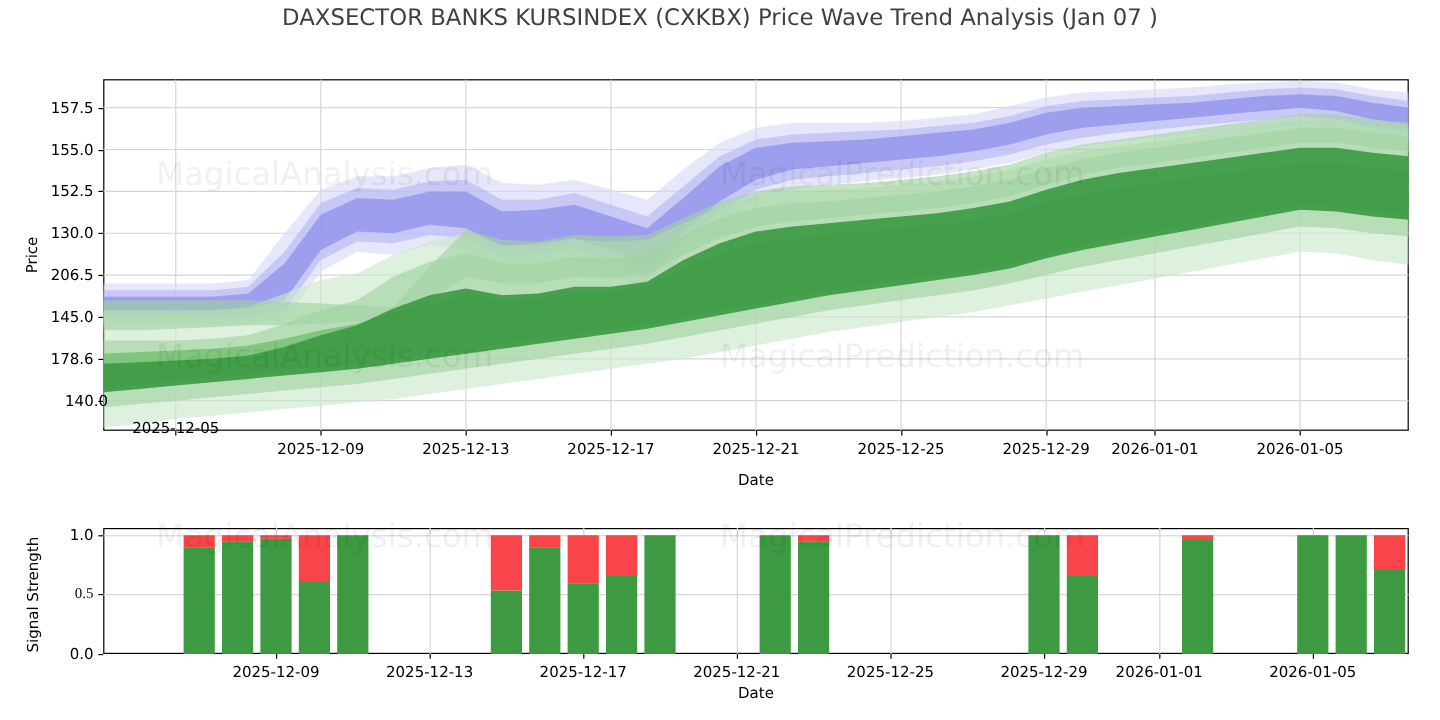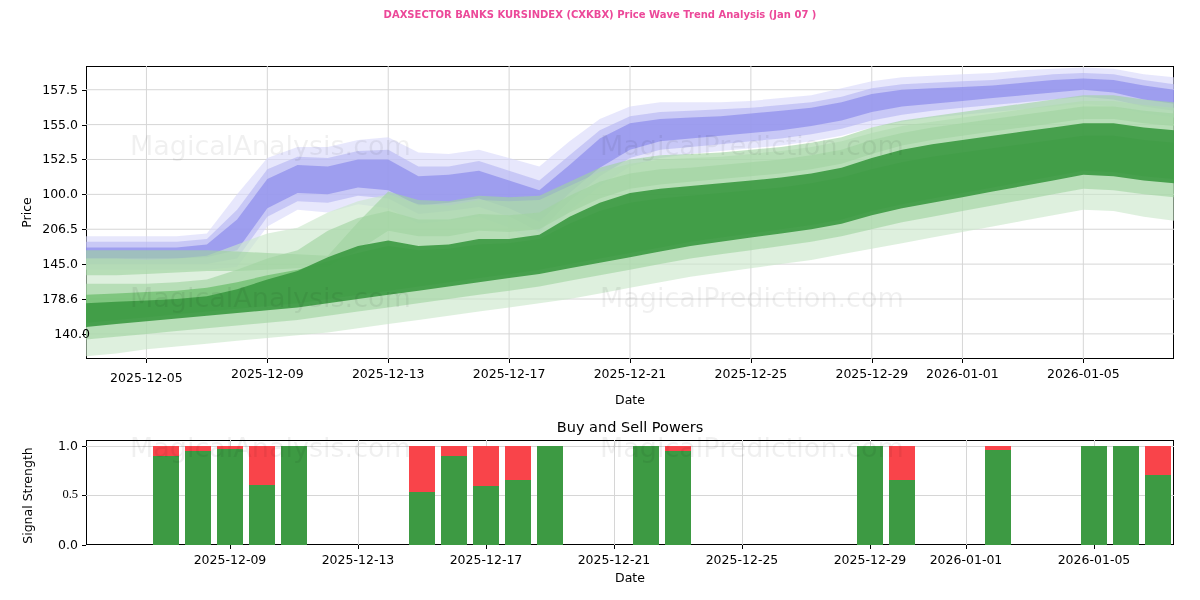--- a/index.html
+++ b/index.html
@@ -6,21 +6,21 @@
   html,body{margin:0;padding:0;}
   body{
     width:1200px;height:600px;background:#ffffff;
     font-family:"DejaVu Sans","Liberation Sans",sans-serif;
     overflow:hidden;position:relative;
   }
   #root{position:absolute;inset:0;}
 
   
   .title-block{position:absolute;left:0;top:5px;width:1200px;text-align:center;}
-  .title-line{font-size:10px;color:#ec4899;line-height:20px;font-weight:700;}
+  .title-line{font-size:19px;color:#404040;line-height:20px;font-weight:400;}
 
   
   .plot-frame{position:absolute;border:1.1px solid #000;box-sizing:border-box;background:#fff;}
   .grid-h{position:absolute;left:0;right:0;height:1px;background:#d6d6d6;}
   .grid-v{position:absolute;top:0;bottom:0;width:1px;background:#d6d6d6;}
   .ytick-lbl{position:absolute;font-size:12.5px;color:#000;text-align:right;white-space:nowrap;}
   .xtick-lbl{position:absolute;font-size:12.5px;color:#000;text-align:center;white-space:nowrap;}
   .tick-mark-x{position:absolute;width:1px;height:4px;background:#000;}
   .tick-mark-y{position:absolute;height:1px;width:4px;background:#000;}
   .axis-name{position:absolute;font-size:12.5px;color:#000;white-space:nowrap;}
@@ -77,31 +77,31 @@
     </div>
   <div id="main-ylabels">
       <div class="ytick-lbl" style="left: 32px; width: 58px; top: 325.886px;">140.0</div>
       <div class="tick-mark-y" style="left: 82px; top: 333.886px;"></div>
       <div class="ytick-lbl" style="left: 20px; width: 58px; top: 291.005px;">178.6</div>
       <div class="tick-mark-y" style="left: 82px; top: 299.005px;"></div>
       <div class="ytick-lbl" style="left: 20px; width: 58px; top: 256.124px;">145.0</div>
       <div class="tick-mark-y" style="left: 82px; top: 264.124px;"></div>
       <div class="ytick-lbl" style="left: 20px; width: 58px; top: 221.243px;">206.5</div>
       <div class="tick-mark-y" style="left: 82px; top: 229.243px;"></div>
-      <div class="ytick-lbl" style="left: 20px; width: 58px; top: 186.362px;">100.0</div>
+      <div class="ytick-lbl" style="left: 20px; width: 58px; top: 186.362px;">130.0</div>
       <div class="tick-mark-y" style="left: 82px; top: 194.362px;"></div>
       <div class="ytick-lbl" style="left: 20px; width: 58px; top: 151.481px;">152.5</div>
       <div class="tick-mark-y" style="left: 82px; top: 159.481px;"></div>
       <div class="ytick-lbl" style="left: 20px; width: 58px; top: 116.6px;">155.0</div>
       <div class="tick-mark-y" style="left: 82px; top: 124.6px;"></div>
       <div class="ytick-lbl" style="left: 20px; width: 58px; top: 81.719px;">157.5</div>
       <div class="tick-mark-y" style="left: 82px; top: 89.719px;"></div>
     </div>
   <div id="main-xlabels">
-      <div class="xtick-lbl" style="left: 86.4444px; width: 120px; top: 370px;">2025-12-05</div>
+      <div class="xtick-lbl" style="left: 86.4444px; width: 120px; top: 349px;">2025-12-05</div>
       <div class="tick-mark-x" style="left: 146.444px; top: 359px;"></div>
       <div class="xtick-lbl" style="left: 207.333px; width: 120px; top: 366px;">2025-12-09</div>
       <div class="tick-mark-x" style="left: 267.333px; top: 359px;"></div>
       <div class="xtick-lbl" style="left: 328.222px; width: 120px; top: 366px;">2025-12-13</div>
       <div class="tick-mark-x" style="left: 388.222px; top: 359px;"></div>
       <div class="xtick-lbl" style="left: 449.111px; width: 120px; top: 366px;">2025-12-17</div>
       <div class="tick-mark-x" style="left: 509.111px; top: 359px;"></div>
       <div class="xtick-lbl" style="left: 570px; width: 120px; top: 366px;">2025-12-21</div>
       <div class="tick-mark-x" style="left: 630px; top: 359px;"></div>
       <div class="xtick-lbl" style="left: 690.889px; width: 120px; top: 366px;">2025-12-25</div>
@@ -109,21 +109,20 @@
       <div class="xtick-lbl" style="left: 811.778px; width: 120px; top: 366px;">2025-12-29</div>
       <div class="tick-mark-x" style="left: 871.778px; top: 359px;"></div>
       <div class="xtick-lbl" style="left: 902.444px; width: 120px; top: 366px;">2026-01-01</div>
       <div class="tick-mark-x" style="left: 962.444px; top: 359px;"></div>
       <div class="xtick-lbl" style="left: 1023.33px; width: 120px; top: 366px;">2026-01-05</div>
       <div class="tick-mark-x" style="left: 1083.33px; top: 359px;"></div>
     </div>
   <div class="axis-name ylabel-rot" style="left:-4px;top:205px;width:60px;text-align:center;">Price</div>
   <div class="axis-name" style="left:86px;top:392px;width:1088px;text-align:center;">Date</div>
 
-  <div class="sub-title" style="left:86px;top:419px;width:1088px;">Buy and Sell Powers</div>
 
   <div id="bar-plot" class="plot-frame" style="left:86px;top:440px;width:1088px;height:105px;"></div>
   <div id="bar-layer" style="position:absolute;left:86px;top:440px;width:1088px;height:105px;overflow:hidden;">
       <div class="grid-h" style="top: 55.4717px;"></div>
       <div class="grid-h" style="top: 5.9434px;"></div>
       <div class="grid-v" style="left: 144px;"></div>
       <div class="grid-v" style="left: 272px;"></div>
       <div class="grid-v" style="left: 400px;"></div>
       <div class="grid-v" style="left: 528px;"></div>
       <div class="grid-v" style="left: 656px;"></div>

